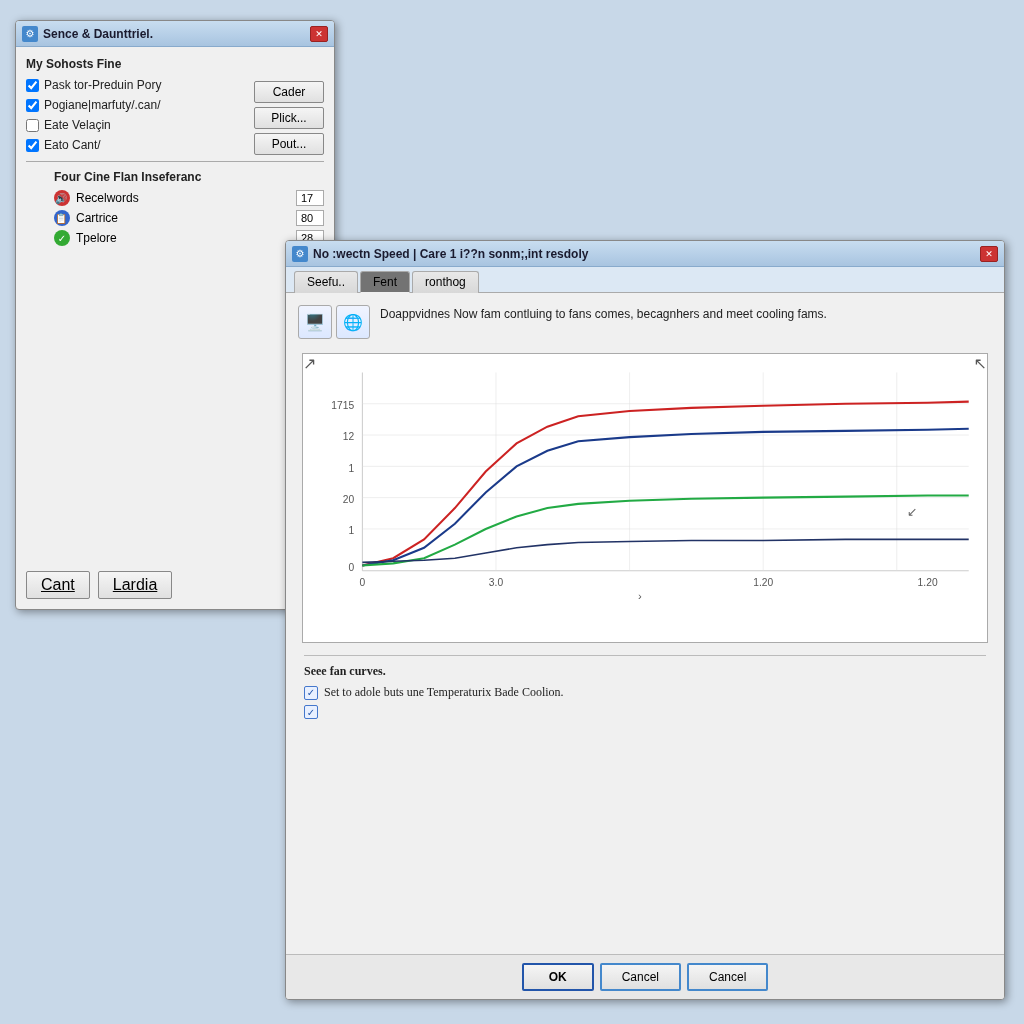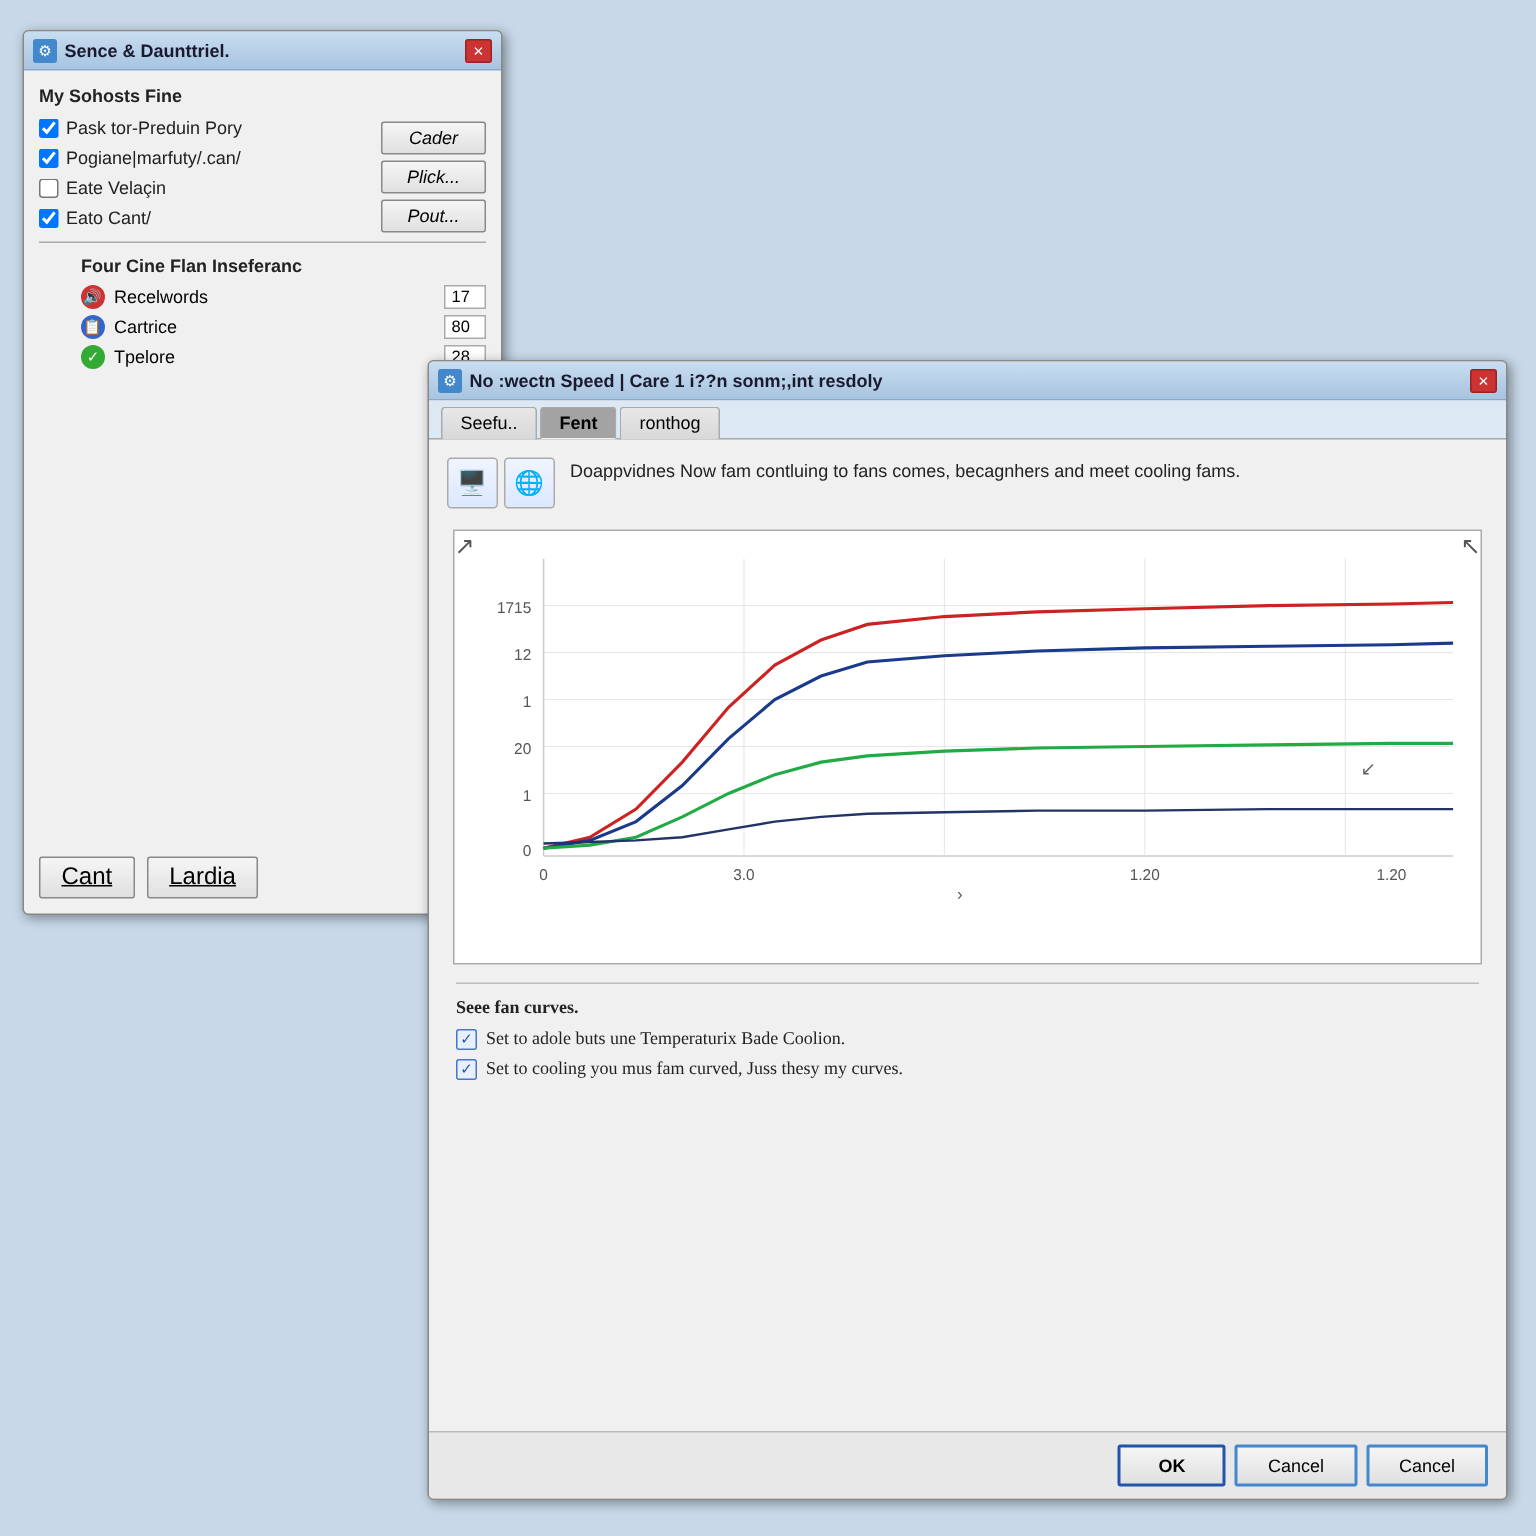--- a/index.html
+++ b/index.html
@@ -129,21 +129,20 @@
 
     .side-btn {
       width: 70px;
       padding: 3px 8px;
       border: 1px solid #888;
       background: linear-gradient(to bottom, #f5f5f5, #e0e0e0);
       cursor: pointer;
       font-size: 12px;
       text-align: center;
       border-radius: 2px;
-      font-style: italic;
     }
 
     .divider {
       height: 1px;
       background: #aaa;
       margin: 8px 0;
     }
 
     .subsection {
       margin-top: 8px;
@@ -221,23 +220,23 @@
       border: 1px solid #aaa;
       background: linear-gradient(to bottom, #e8e8e8, #d8d8d8);
       cursor: pointer;
       border-radius: 3px 3px 0 0;
       font-size: 12px;
       border-bottom: none;
       margin-bottom: -1px;
     }
 
     .tab.active {
-      background: #a3a3a3;
+      background: #737373;
       border-bottom: 1px solid #f0f0f0;
-      font-weight: bold;
+      font-weight: normal;
       z-index: 1;
       color: #000;
     }
 
     
     .tab-content {
       padding: 12px;
     }
 
     
@@ -342,21 +341,21 @@
     
     .window-footer {
       position: absolute;
       bottom: 0;
       left: 0;
       right: 0;
       padding: 8px 12px;
       background: #e8e8e8;
       border-top: 1px solid #bbb;
       display: flex;
-      justify-content: flex-end;
+      justify-content: center;
       gap: 6px;
     }
 
     .footer-btn {
       padding: 5px 20px;
       border: 2px solid #4488cc;
       background: linear-gradient(to bottom, #f5f5f5, #e0e0e0);
       cursor: pointer;
       font-size: 12px;
       border-radius: 2px;
@@ -513,21 +512,20 @@
     <div class="fan-section">
       <div style="height:1px; background:#bbb; margin-bottom:8px;"></div>
       <div class="fan-title">Seee fan curves.</div>
 
       <div class="fan-item">
         <div class="fan-checkbox">✓</div>
         <span class="fan-label">Set to adole buts une Temperaturix Bade Coolion.</span>
       </div>
       <div class="fan-item">
         <div class="fan-checkbox">✓</div>
-        <span class="fan-label">Set to cooling you mus fam curved, Juss thesy my curves.</span>
       </div>
     </div>
   </div>
 
   <div class="window-footer">
     <button class="footer-btn ok">OK</button>
     <button class="footer-btn">Cancel</button>
     <button class="footer-btn">Cancel</button>
   </div>
 </div>

